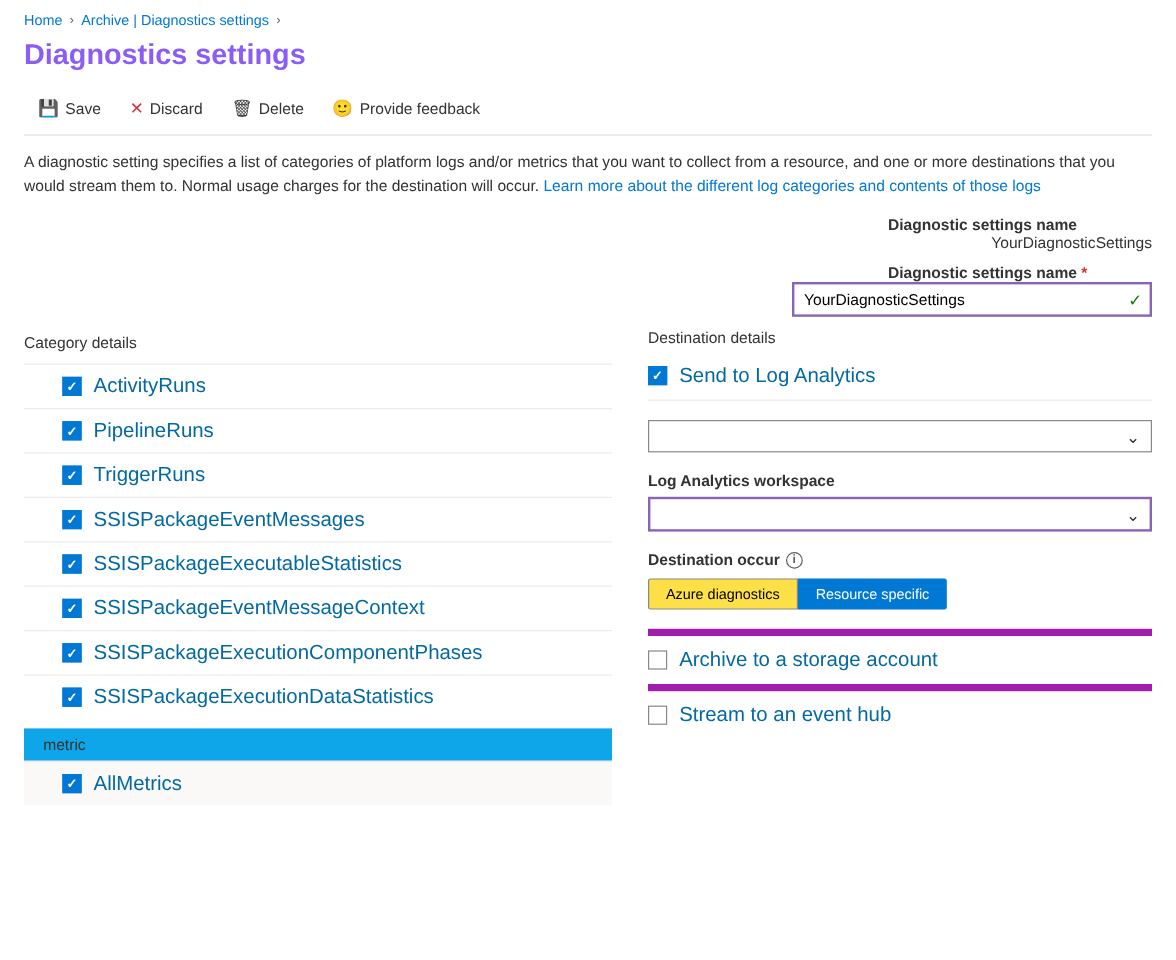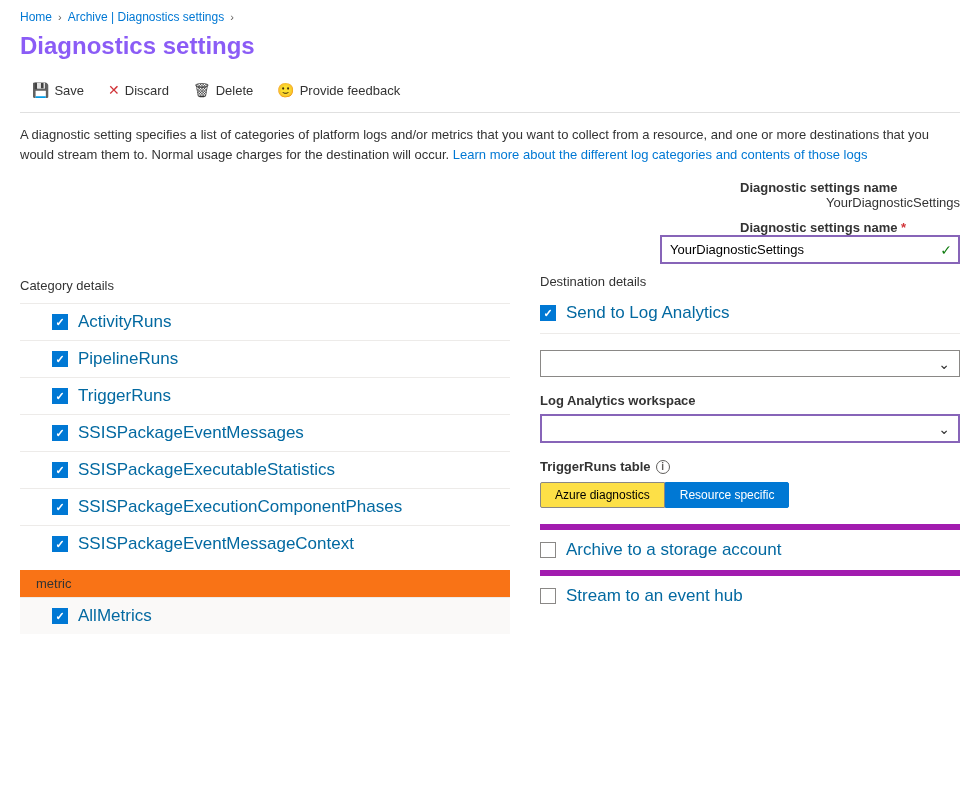--- a/index.html
+++ b/index.html
@@ -37,21 +37,21 @@
     
     .section-label { font-size: 13px; font-weight: 400; color: #333; margin-bottom: 10px; margin-top: 4px; }
     
     .log-section { margin-bottom: 4px; }
     .log-section-header { font-size: 13px; font-weight: 400; color: #333; padding: 6px 0 6px 16px; }
     
     .log-item { display: flex; align-items: center; gap: 10px; padding: 8px 0 8px 32px; border-top: 1px solid #edebe9; }
     .log-item:last-child { border-bottom: none; }
     
     .metric-section { margin-top: 8px; }
-    .metric-section-header { font-size: 13px; font-weight: 400; color: #333; padding: 6px 0 6px 16px; background: #f97316; }
+    .metric-section-header { font-size: 13px; font-weight: 400; color: #333; padding: 6px 0 6px 16px; background: #0ea5e9; }
     .metric-item { display: flex; align-items: center; gap: 10px; padding: 8px 0 8px 32px; border-top: 1px solid #edebe9; background: #faf9f8; }
     
     .checkbox-checked { width: 16px; height: 16px; background: #0078d4; border: 1px solid #0078d4; display: flex; align-items: center; justify-content: center; flex-shrink: 0; cursor: pointer; }
     .checkbox-checked::after { content: '✓'; color: white; font-size: 11px; font-weight: bold; }
     .checkbox-unchecked { width: 16px; height: 16px; background: #fff; border: 1px solid #8a8886; display: flex; align-items: center; justify-content: center; flex-shrink: 0; cursor: pointer; }
     
     .item-label { font-size: 17px; color: #0369a1; }
     .dest-title { font-size: 13px; font-weight: 400; color: #333; margin-bottom: 14px; }
     
     .send-to-log { display: flex; align-items: center; gap: 10px; margin-bottom: 16px; padding-bottom: 10px; border-bottom: 1px solid #edebe9; }
@@ -152,25 +152,29 @@
         <div class="log-item">
           <div class="checkbox-checked"></div>
           <span class="item-label">SSISPackageEventMessages</span>
         </div>
         <div class="log-item">
           <div class="checkbox-checked"></div>
           <span class="item-label">SSISPackageExecutableStatistics</span>
         </div>
         <div class="log-item">
           <div class="checkbox-checked"></div>
+          <span class="item-label">SSISPackageEventMessageContext</span>
+        </div>
+        <div class="log-item">
+          <div class="checkbox-checked"></div>
           <span class="item-label">SSISPackageExecutionComponentPhases</span>
         </div>
         <div class="log-item">
           <div class="checkbox-checked"></div>
-          <span class="item-label">SSISPackageEventMessageContext</span>
+          <span class="item-label">SSISPackageExecutionDataStatistics</span>
         </div>
       </div>
 
       <div class="metric-section">
         <div class="metric-section-header">metric</div>
         <div class="metric-item">
           <div class="checkbox-checked"></div>
           <span class="item-label">AllMetrics</span>
         </div>
       </div>
@@ -196,21 +200,21 @@
         <div class="dest-group-label">Log Analytics workspace</div>
         <div class="dropdown-wrapper">
           <select class="dropdown dropdown-focused" style="border-color: #8764b8; border-width:2px;">
             <option value=""></option>
           </select>
         </div>
       </div>
 
       <div class="dest-table-section">
         <div class="dest-table-label">
-          <span>TriggerRuns table</span>
+          <span>Destination occur</span>
           <span class="info-icon">i</span>
         </div>
         <div class="toggle-group">
           <button class="toggle-btn">Azure diagnostics</button>
           <button class="toggle-btn toggle-btn-active">Resource specific</button>
         </div>
       </div>
 
       <div class="archive-row">
         <div class="checkbox-unchecked"></div>

